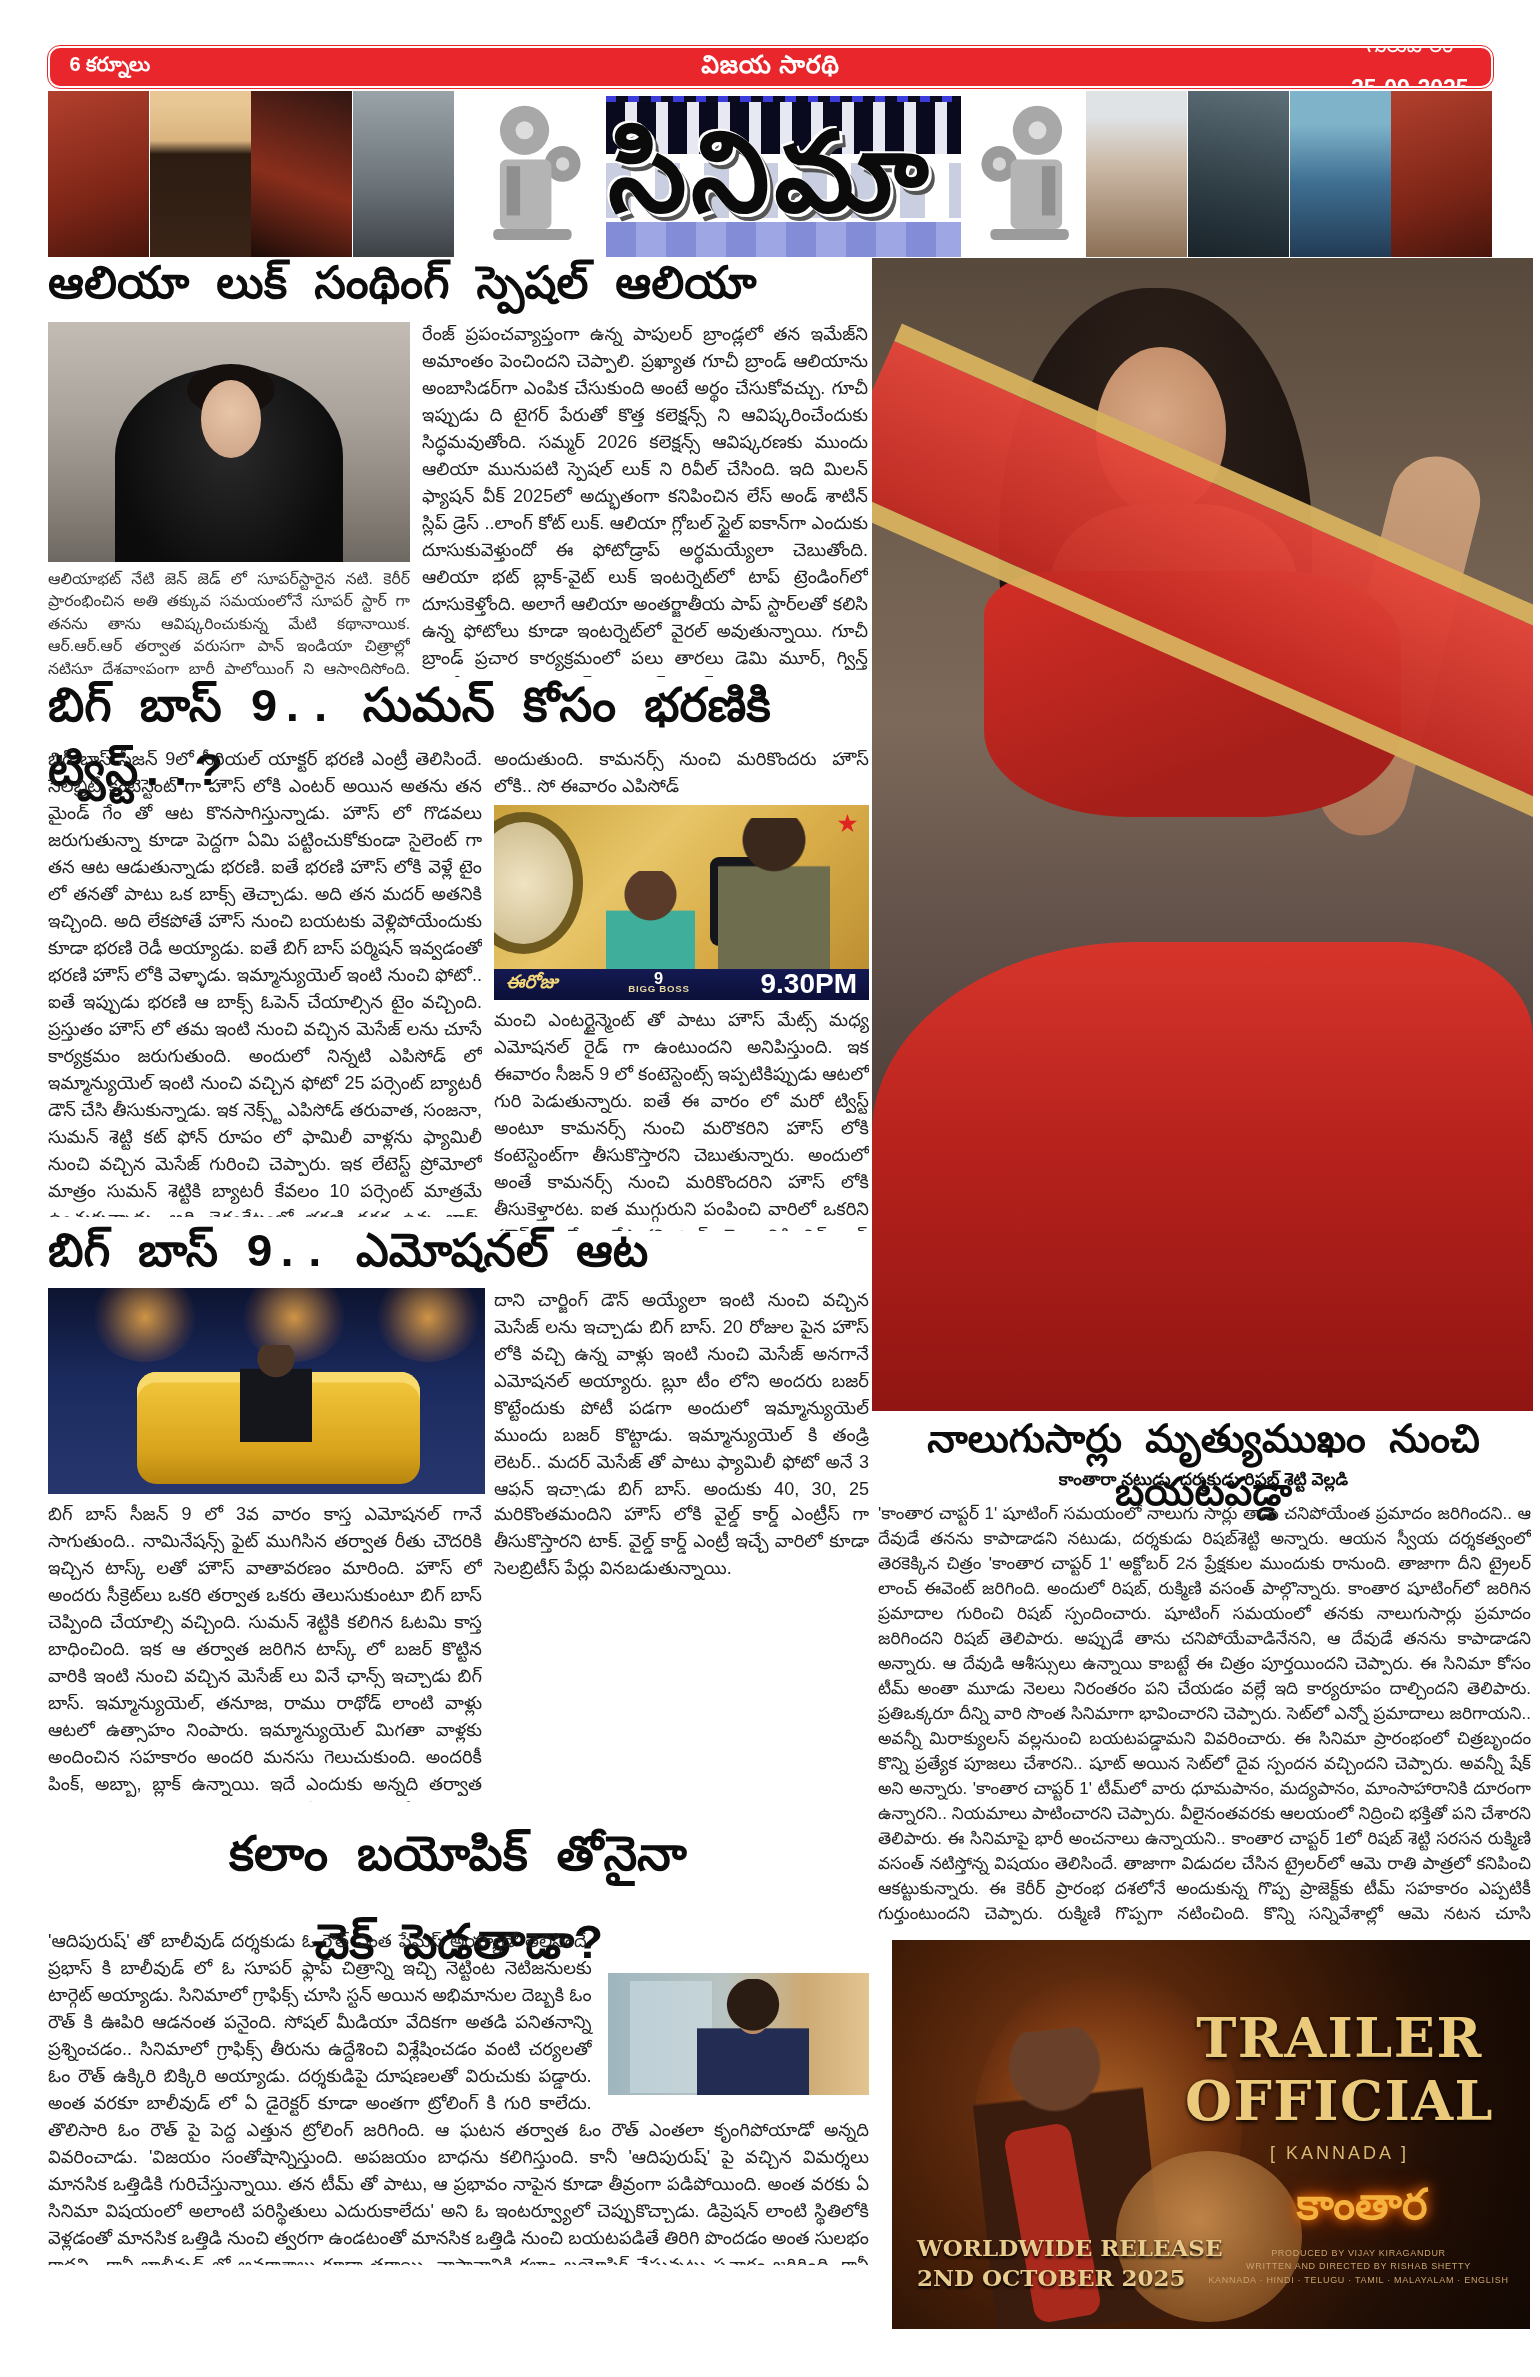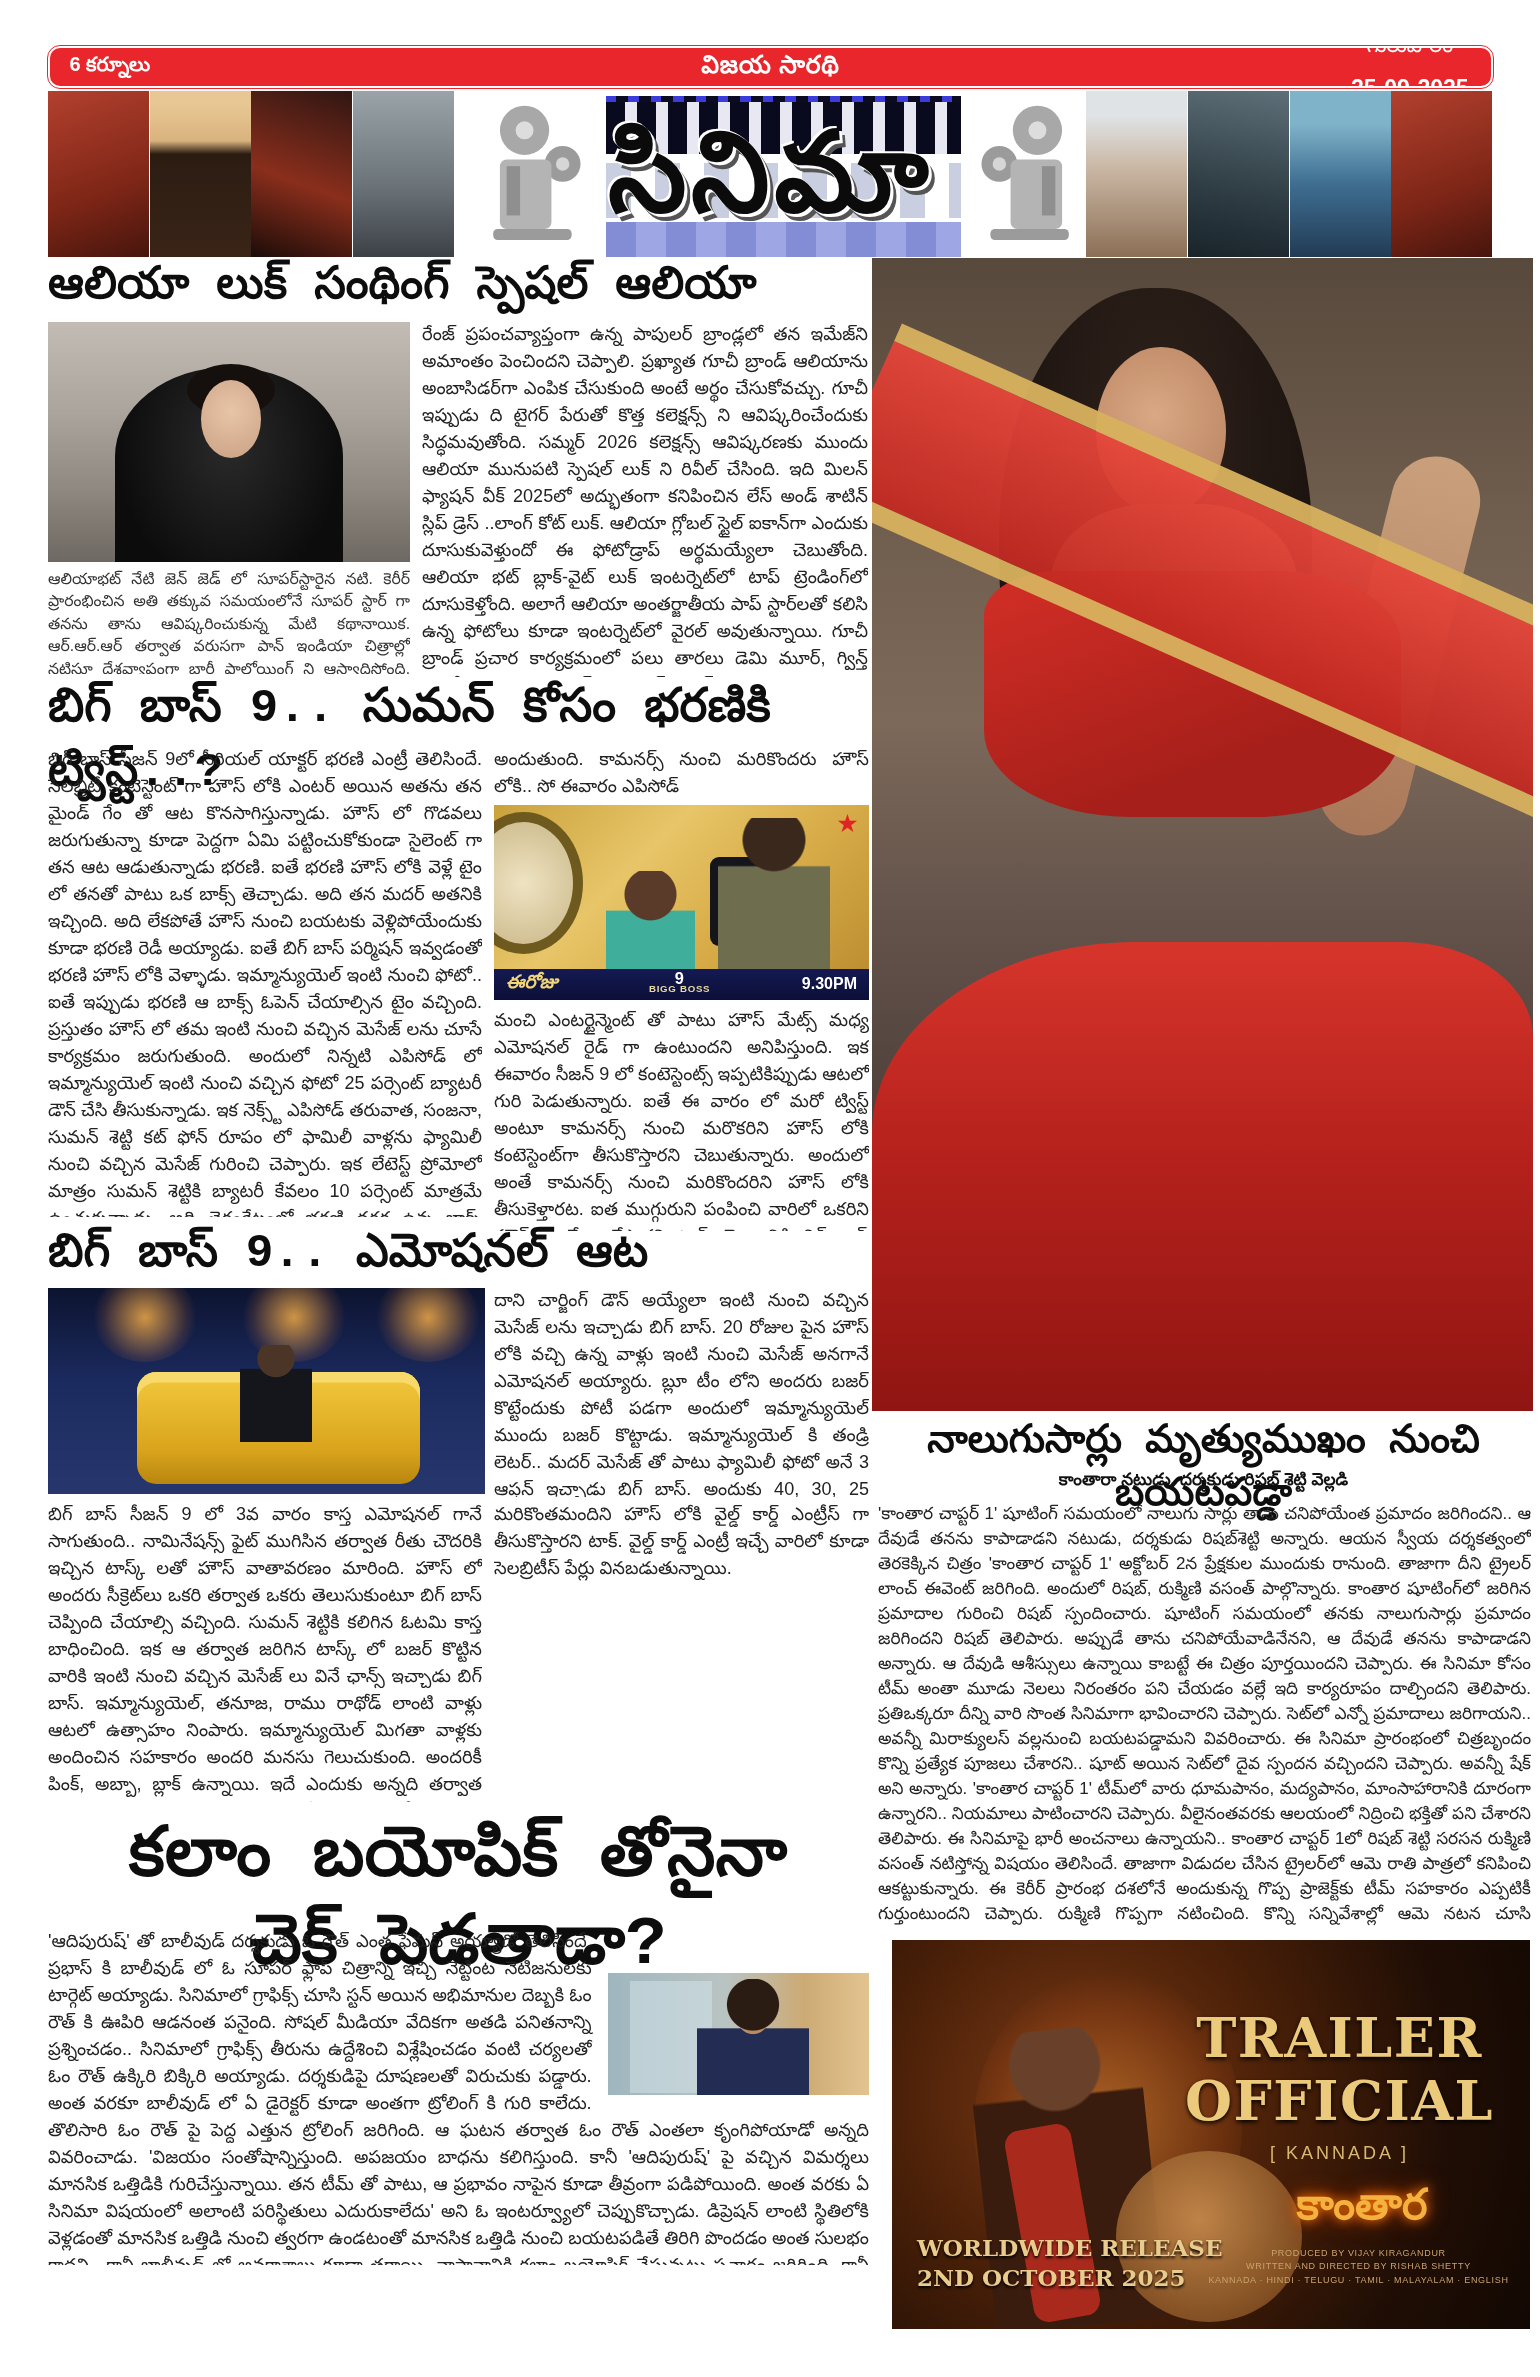--- a/index.html
+++ b/index.html
@@ -75,38 +75,38 @@
   .tv .man2 { position:absolute; left:224px; top:13.4px; width:112px; height:182px;
      background:radial-gradient(circle at 50% 12%,#3a281c 0 18%,transparent 19%),
                 linear-gradient(180deg,transparent 26%,#6e6d4e 27%); }
   .tv .cloth { position:absolute; left:216px; top:52px; width:52px; height:89px; background:#15151c; border-radius:9px; }
   .tv .star { position:absolute; right:10.4px; top:4.5px; color:#e02424; font-size:25px; }
   .tv .bar { position:absolute; left:0; right:0; bottom:0; height:31px; background:linear-gradient(180deg,#141a52,#0b0f38);
      display:flex; align-items:center; justify-content:space-between; padding:0 12px; }
   .tv .today { color:#f2d67a; font-size:18.6px; font-weight:bold; font-style:italic; }
   .tv .bblogo { color:#e8d9a0; font-size:9.7px; font-weight:bold; letter-spacing:0.7px; text-align:center; line-height:9.7px; }
   .tv .bblogo .nine { display:block; font-size:16.4px; color:#fff; }
-  .tv .time { color:#ffffff; font-size:16px; font-weight:bold; }
+  .tv .time { color:#ffffff; font-size:28px; font-weight:bold; }
 
   .a3-head { position:absolute; left:48px; top:1226px; width:820px; height:60px; font-size:46px; text-align:left; }
   .a3-photo { position:absolute; left:48px; top:1288px; width:437px; height:206px; overflow:hidden;
      background:linear-gradient(180deg,#0d1430 0%,#1b2a5e 45%,#27376e 100%); }
   .a3-photo .glow { position:absolute; top:-15px; width:104px; height:89px; border-radius:50%;
      background:radial-gradient(circle,#ffb347cc,#ff8c2a22 60%,transparent 75%); }
   .a3-photo .couch { position:absolute; left:89px; bottom:10.4px; width:283px; height:112px; border-radius:19.4px;
      background:linear-gradient(180deg,#f3c93e,#d9a41c 70%,#b9860f); box-shadow:inset 0 10.4px 0 #f7da6b; }
   .a3-photo .sitman { position:absolute; left:192px; bottom:52px; width:72px; height:97px;
      background:radial-gradient(circle at 50% 14%,#4a3526 0 20%,transparent 21%),
                 linear-gradient(180deg,transparent 24%,#14161c 25%); }
   .a3-col2 { position:absolute; left:494px; top:1287px; width:375px; height:210px; }
   .a3-b1 { position:absolute; left:48px; top:1501px; width:434px; height:301px; }
   .a3-b2 { position:absolute; left:494px; top:1501px; width:375px; height:301px; }
 
   .kalam-head { position:absolute; left:48px; top:1813px; width:820px; height:180px; text-align:center;
-     font-size:69px; line-height:88px; }
+     font-size:48px; line-height:88px; }
   .kalam-body { position:absolute; left:48px; top:1928px; width:821px; height:337px; }
   .omraut { float:right; width:261px; height:122px; margin:45px 0 7.5px 16.4px; overflow:hidden; position:relative;
      background:linear-gradient(90deg,#9fb6bf 0%,#b9c4c2 45%,#cdaa74 75%,#e3c490 100%); }
   .omraut .win { position:absolute; left:22.4px; top:7.5px; width:82px; height:112px; background:#cfe0e6; opacity:.6; }
   .omraut .guy { position:absolute; left:89px; top:6px; width:112px; height:116px;
      background:radial-gradient(circle at 50% 22%,#2a1c12 0 24%,transparent 25%),
                 radial-gradient(circle at 50% 34%,#b98a64 0 16%,transparent 17%),
                 linear-gradient(180deg,transparent 42%,#232c52 43%); }
 
   

